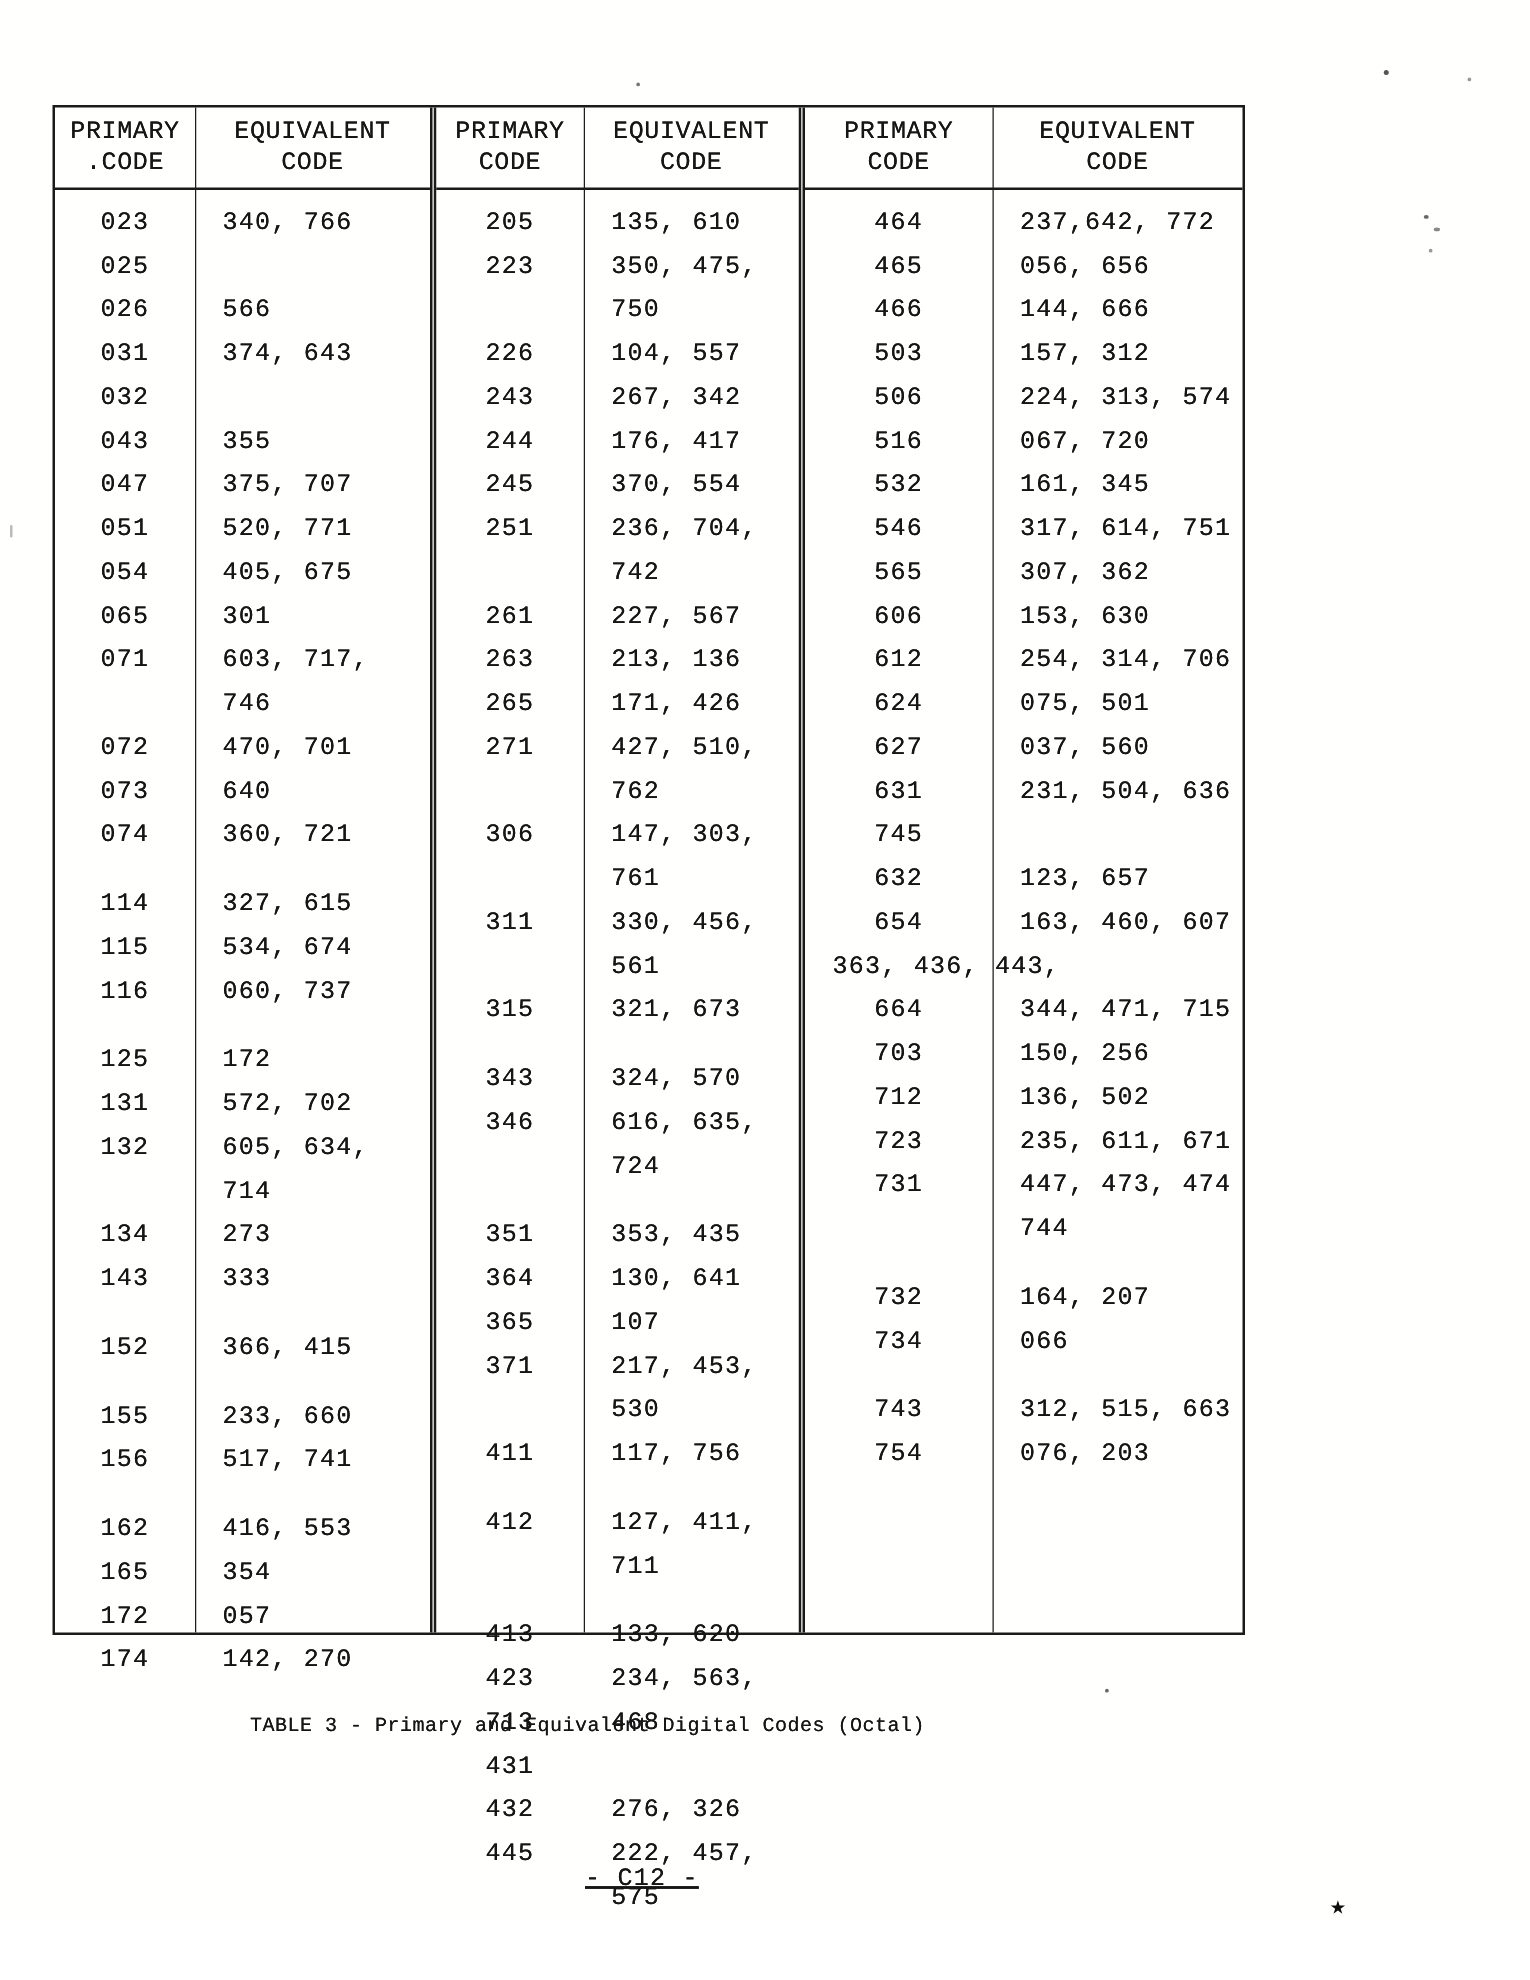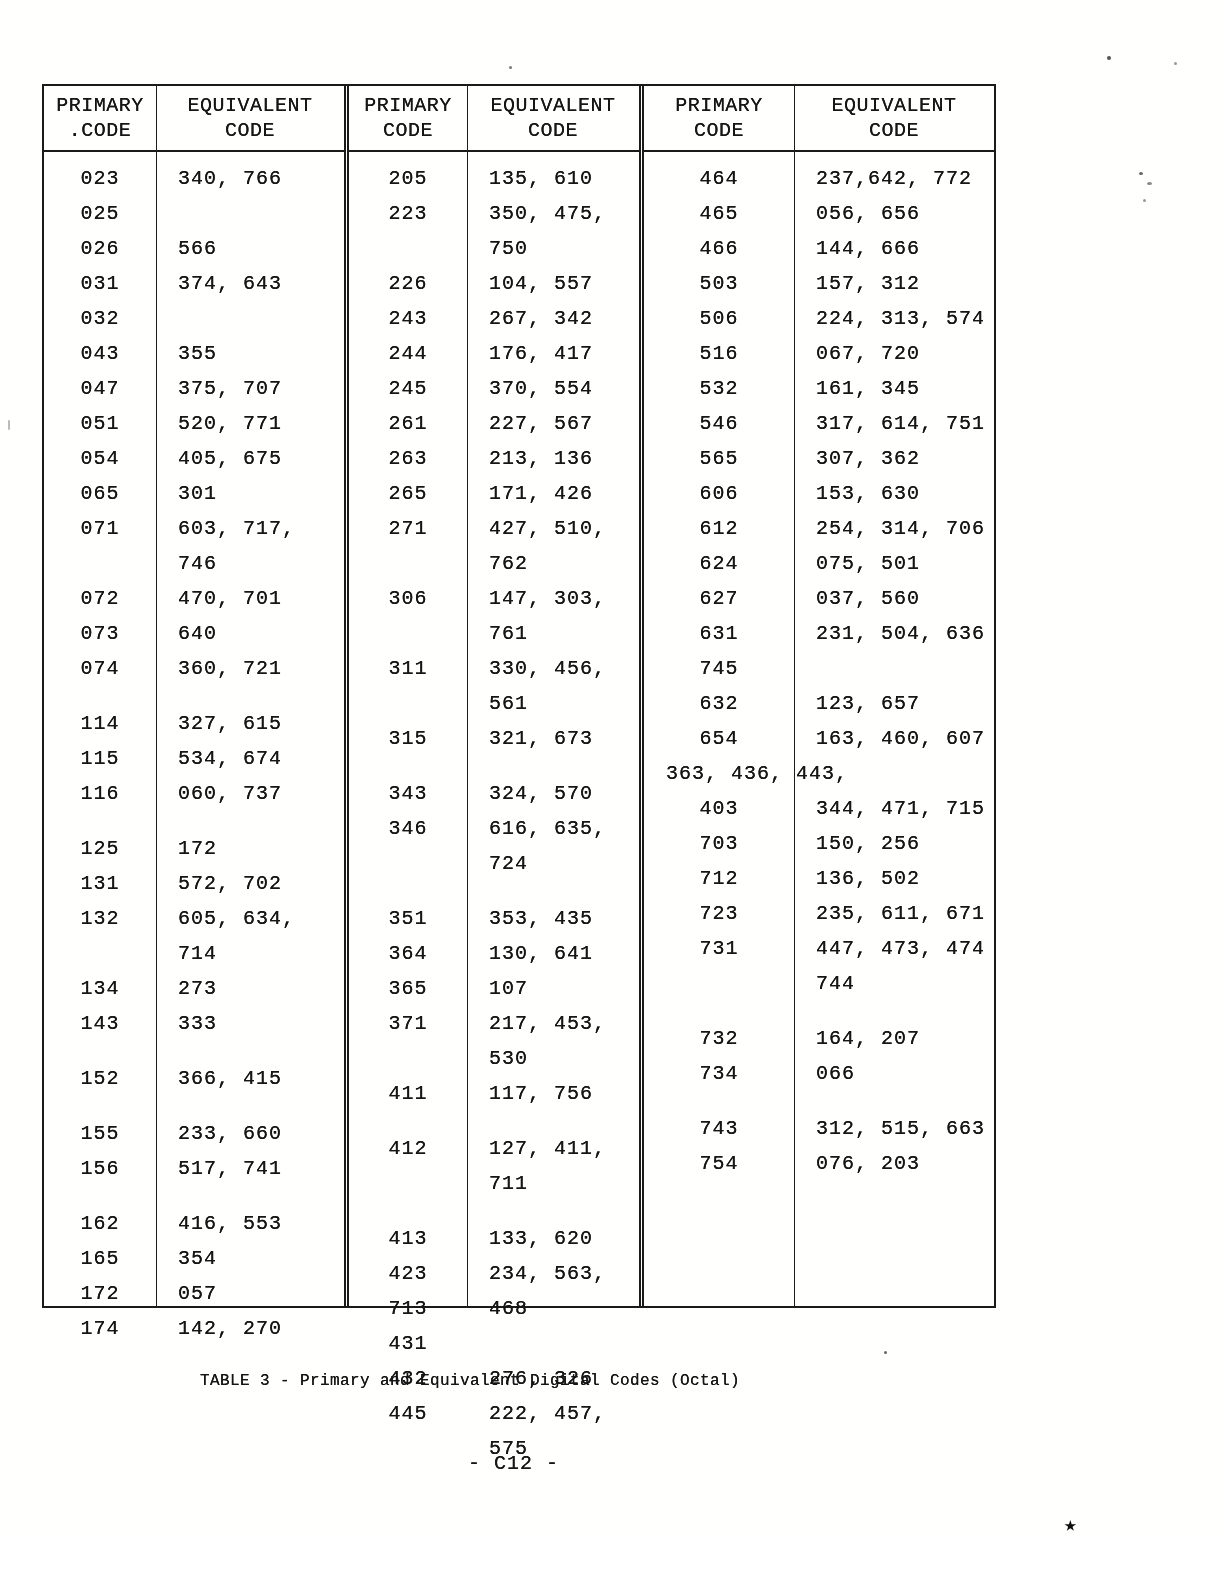--- a/index.html
+++ b/index.html
@@ -62,23 +62,24 @@
     text-shadow:0 0 0.5px #141414;
   }
   
   .caption{
     position:absolute;left:200px;top:1372px;
     font-size:16px;letter-spacing:0.4px;
     text-shadow:0 0 0.5px #141414;
     white-space:nowrap;
   }
   .page-number{
-    position:absolute;left:468px;top:1452px;
+    position:absolute;left:468px;top:1492px;
     font-size:20px;letter-spacing:1px;
     text-shadow:0 0 0.5px #141414;
+    text-decoration:underline;
   }
   .star{
     position:absolute;left:1064px;top:1512px;
     font-size:21px;color:#0c0c0c;
   }
   
   .speck{position:absolute;border-radius:50%;}
   .sp1{left:509px;top:66px;width:3px;height:3px;background:#777;}
   .sp2{left:1107px;top:56px;width:4px;height:4px;background:#555;}
   .sp3{left:1174px;top:62px;width:3px;height:3px;background:#999;}
@@ -256,20 +257,24 @@
           </div>
           <div class="row">
             <div class="pcell pcol">244</div>
             <div class="ecell">176, 417</div>
           </div>
           <div class="row">
             <div class="pcell pcol">245</div>
             <div class="ecell">370, 554</div>
           </div>
           <div class="row">
+            <div class="pcell pcol">251</div>
+            <div class="ecell">236, 704, 742</div>
+          </div>
+          <div class="row">
             <div class="pcell pcol">261</div>
             <div class="ecell">227, 567</div>
           </div>
           <div class="row">
             <div class="pcell pcol">263</div>
             <div class="ecell">213, 136</div>
           </div>
           <div class="row">
             <div class="pcell pcol">265</div>
             <div class="ecell">171, 426</div>
@@ -419,21 +424,21 @@
             <div class="ecell">123, 657</div>
           </div>
           <div class="row">
             <div class="pcell pcol">654</div>
             <div class="ecell">163, 460, 607</div>
           </div>
           <div class="row">
             <div class="ecell">363, 436, 443,</div>
           </div>
           <div class="row">
-            <div class="pcell pcol">403</div>
+            <div class="pcell pcol">664</div>
             <div class="ecell">344, 471, 715</div>
           </div>
           <div class="row">
             <div class="pcell pcol">703</div>
             <div class="ecell">150, 256</div>
           </div>
           <div class="row">
             <div class="pcell pcol">712</div>
             <div class="ecell">136, 502</div>
           </div>

